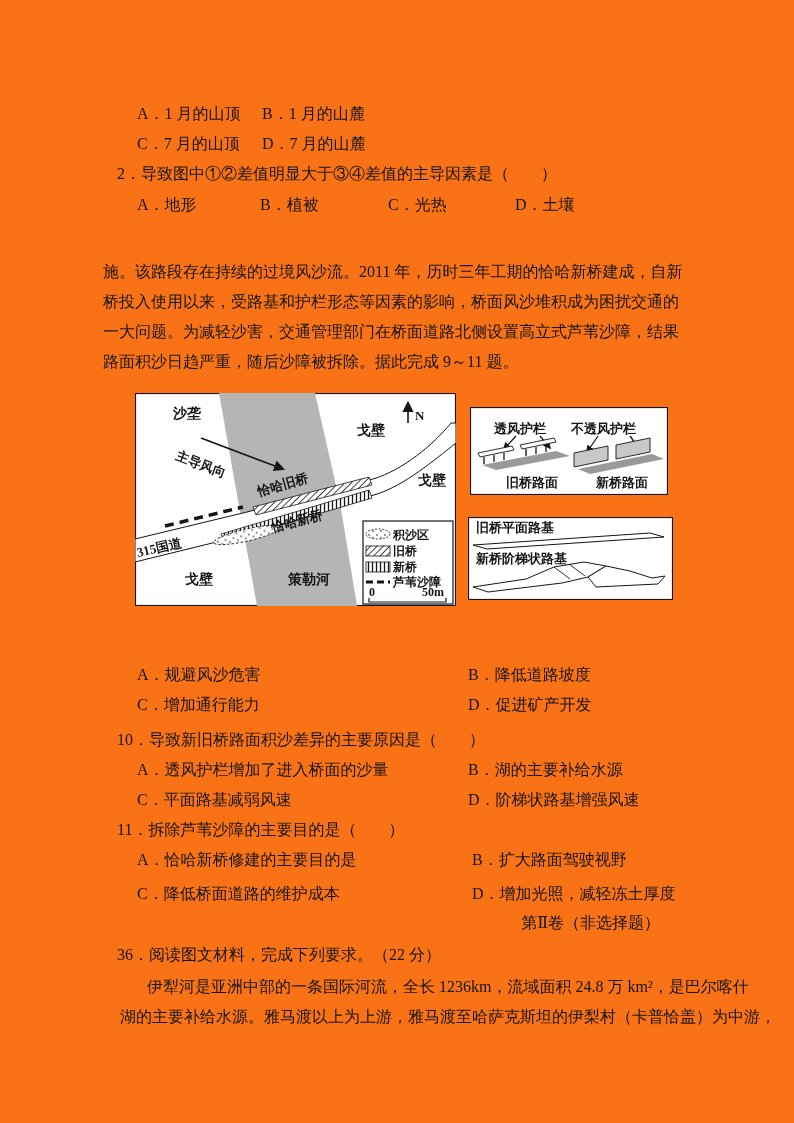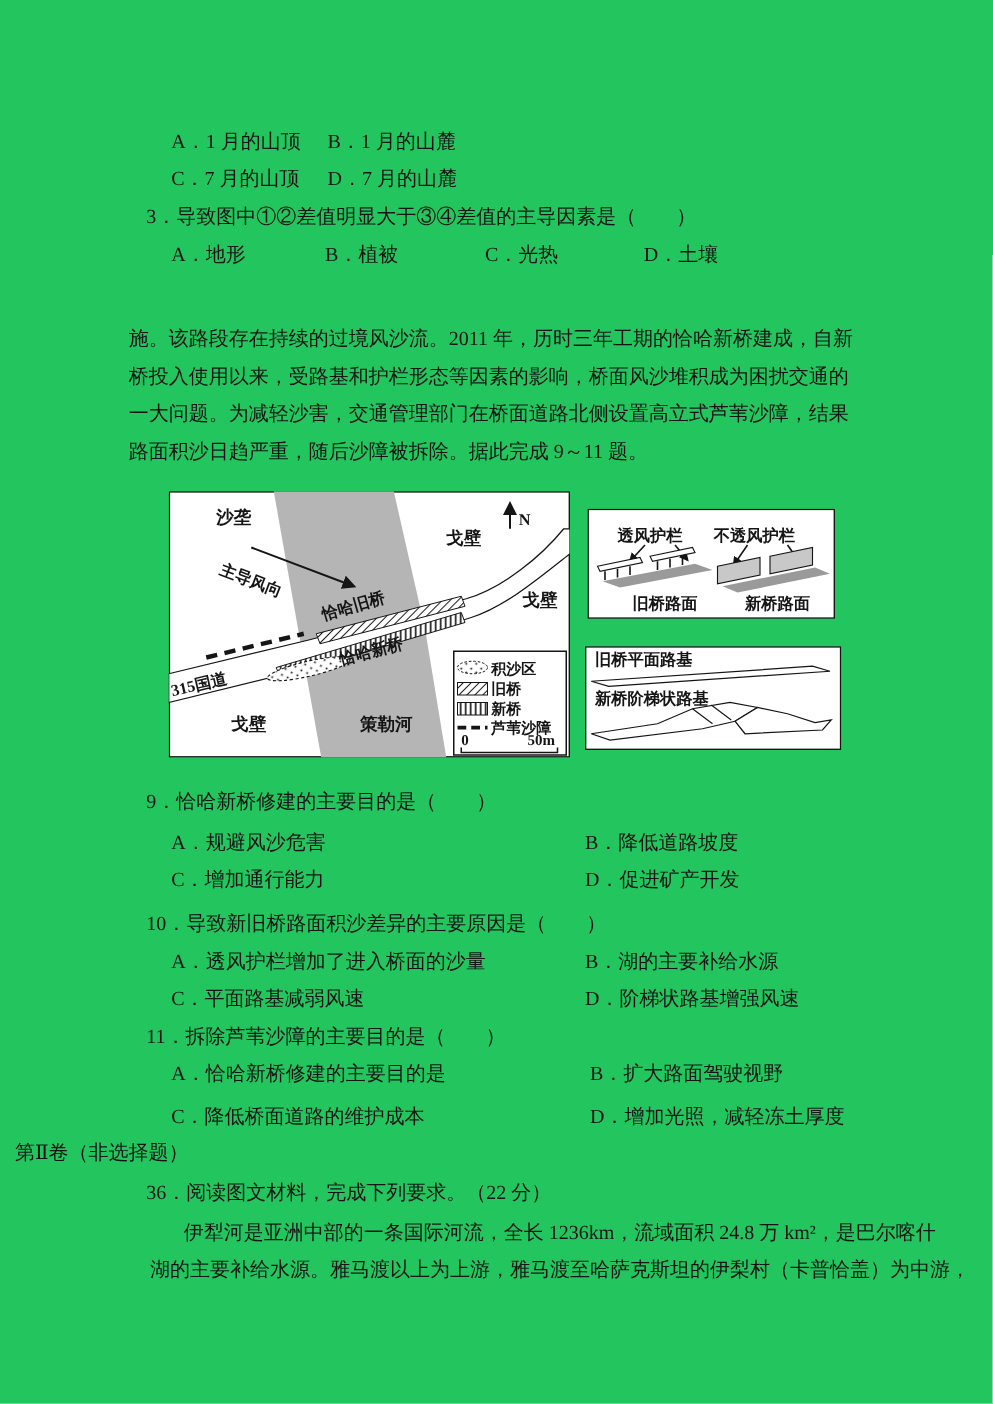--- a/index.html
+++ b/index.html
@@ -1,36 +1,36 @@
 <!DOCTYPE html>
 <html><head>
 <meta charset="utf-8">
 <style>
   html,body{margin:0;padding:0;background:#e8e8e8;}
   .page{
     position:relative;width:794px;height:1123px;margin:0 auto;
-    background:#22c55e;overflow:hidden;
+    background:#f97316;overflow:hidden;
     font-family:"Liberation Serif","DejaVu Serif",serif;color:#151515;
   }
   .t{position:absolute;white-space:nowrap;font-size:16px;line-height:19px;}
-  .ttl{width:660px;left:0;text-align:left;padding-left:12px;}
+  .ttl{width:660px;left:0;text-align:right;}
   .fig{position:absolute;}
   svg text{font-family:"Liberation Serif","DejaVu Serif",serif;font-weight:bold;fill:#151515;}
 </style>
 </head>
 <body>
 
 <div class="page">
 
   <div class="t" style="left:137px;top:104px">A．1 月的山顶</div>
   <div class="t" style="left:262px;top:104px">B．1 月的山麓</div>
   <div class="t" style="left:137px;top:134px">C．7 月的山顶</div>
   <div class="t" style="left:262px;top:134px">D．7 月的山麓</div>
 
-  <div class="t" style="left:117px;top:164px">3．导致图中①②差值明显大于③④差值的主导因素是（　　）</div>
+  <div class="t" style="left:117px;top:164px">2．导致图中①②差值明显大于③④差值的主导因素是（　　）</div>
   <div class="t" style="left:137px;top:195px">A．地形</div>
   <div class="t" style="left:260px;top:195px">B．植被</div>
   <div class="t" style="left:388px;top:195px">C．光热</div>
   <div class="t" style="left:515px;top:195px">D．土壤</div>
 
   <div class="t" style="left:103px;top:262px">施。该路段存在持续的过境风沙流。2011 年，历时三年工期的恰哈新桥建成，自新</div>
   <div class="t" style="left:103px;top:292px">桥投入使用以来，受路基和护栏形态等因素的影响，桥面风沙堆积成为困扰交通的</div>
   <div class="t" style="left:103px;top:322px">一大问题。为减轻沙害，交通管理部门在桥面道路北侧设置高立式芦苇沙障，结果</div>
   <div class="t" style="left:103px;top:352px">路面积沙日趋严重，随后沙障被拆除。据此完成 9～11 题。</div>
 
@@ -125,21 +125,20 @@
 
       <polygon points="108,62 182,47 194,52 120,67" fill="#9a9a9a"></polygon>
       <polygon points="104,46 138,39 138,53 104,60" fill="#c8c8c8" stroke="#151515" stroke-width="0.9"></polygon>
       <polygon points="146,38 180,31 180,45 146,52" fill="#c8c8c8" stroke="#151515" stroke-width="0.9"></polygon>
 
       <text x="36" y="80" font-size="13">旧桥路面</text>
       <text x="126" y="80" font-size="13">新桥路面</text>
     </svg>
   </div>
 
-  <div class="t" style="left:117px;top:632px">9．恰哈新桥修建的主要目的是（　　）</div>
   <div class="t" style="left:137px;top:665px">A．规避风沙危害</div>
   <div class="t" style="left:468px;top:665px">B．降低道路坡度</div>
   <div class="t" style="left:137px;top:695px">C．增加通行能力</div>
   <div class="t" style="left:468px;top:695px">D．促进矿产开发</div>
 
   <div class="t" style="left:117px;top:730px">10．导致新旧桥路面积沙差异的主要原因是（　　）</div>
   <div class="t" style="left:137px;top:760px">A．透风护栏增加了进入桥面的沙量</div>
   <div class="t" style="left:468px;top:760px">B．湖的主要补给水源</div>
   <div class="t" style="left:137px;top:790px">C．平面路基减弱风速</div>
   <div class="t" style="left:468px;top:790px">D．阶梯状路基增强风速</div>

